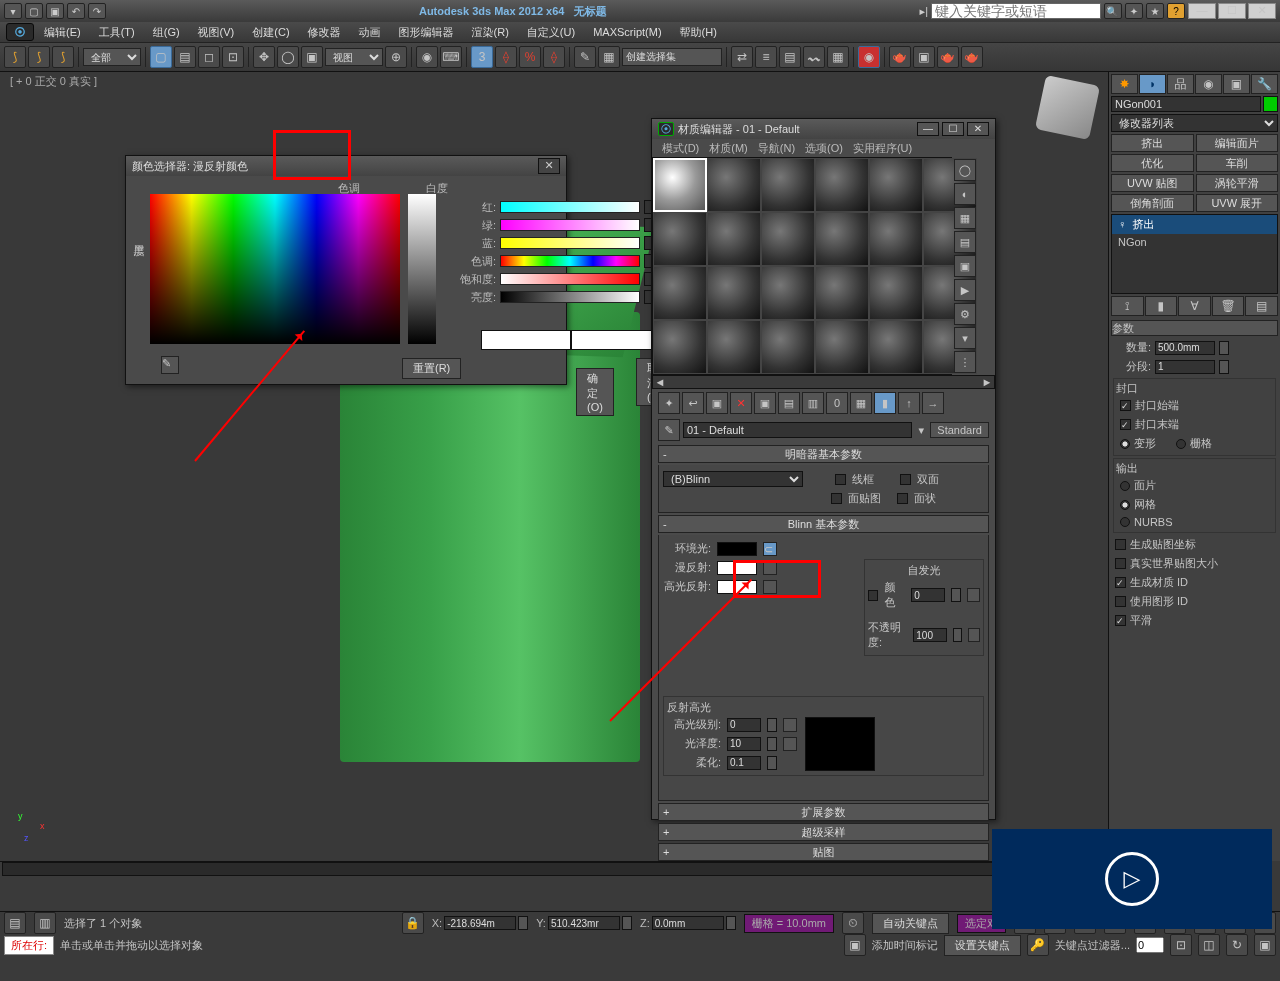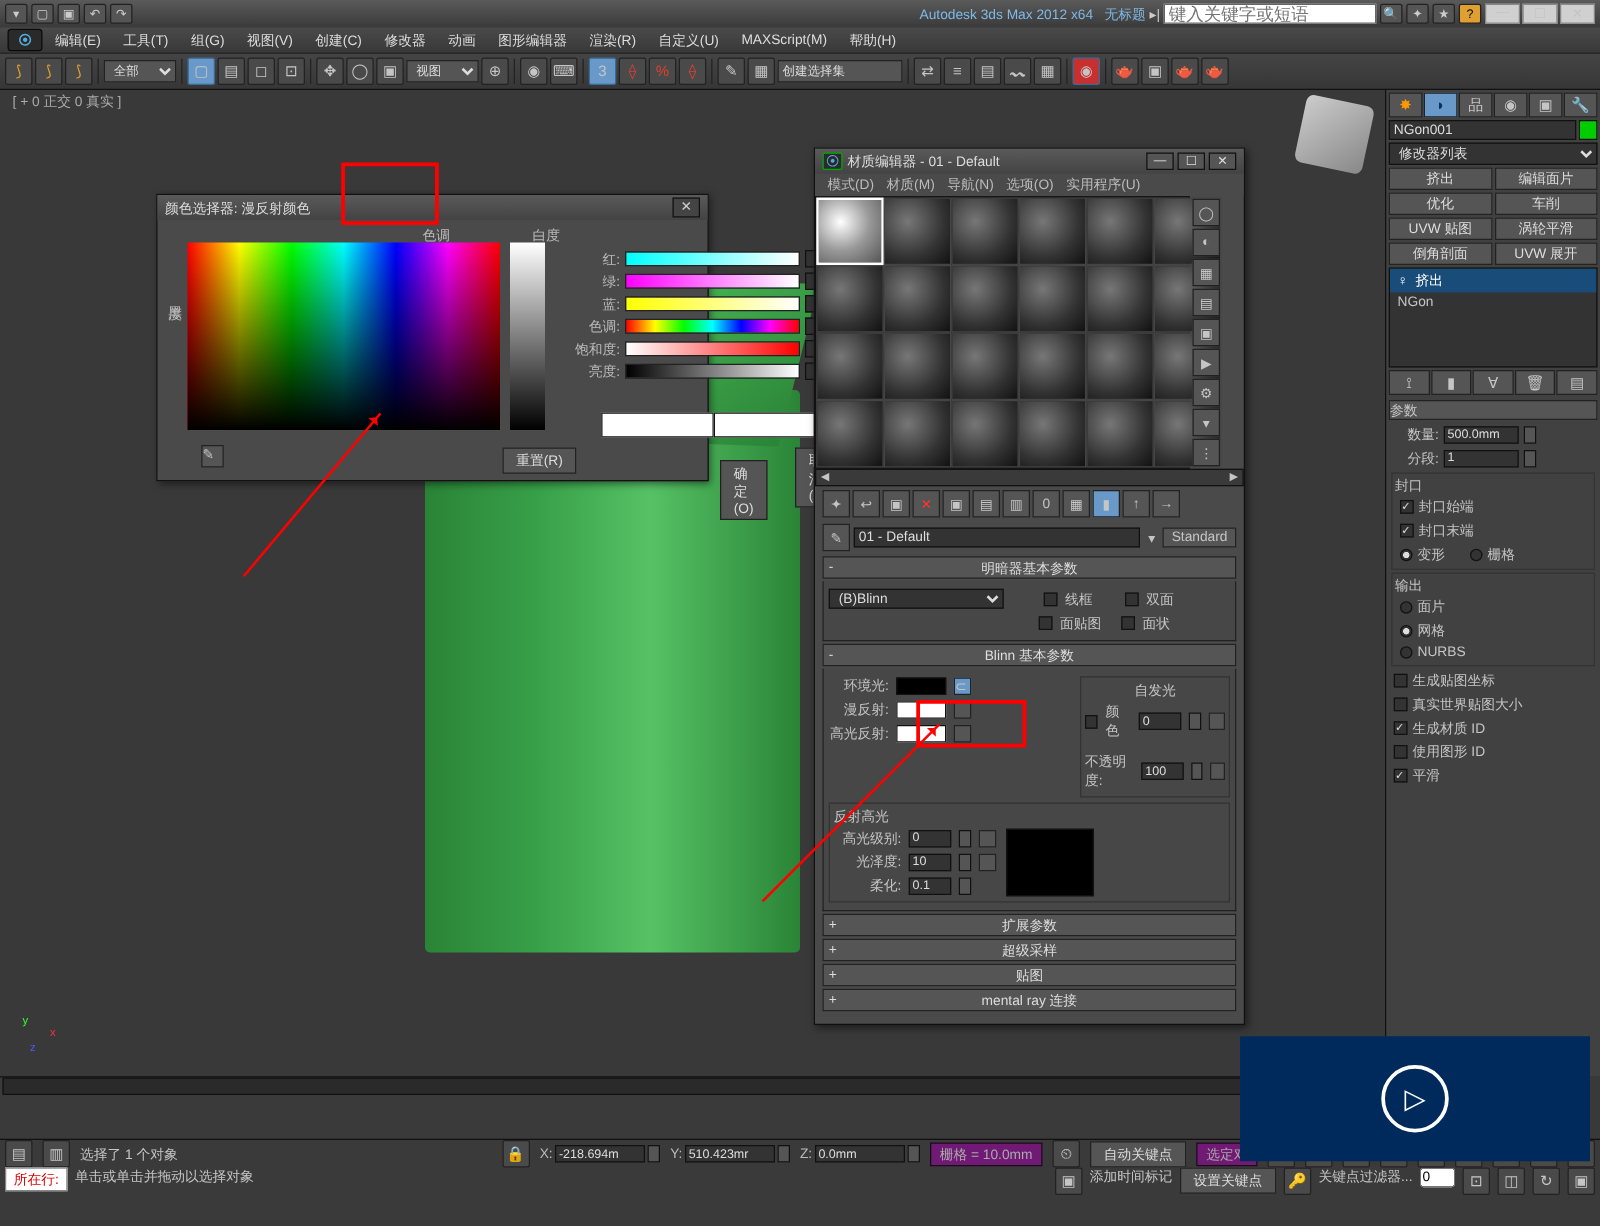--- a/index.html
+++ b/index.html
@@ -1,19 +1,19 @@
 <!DOCTYPE html>
 <html><head>
 <meta charset="utf-8">
 <style>
 *{margin:0;padding:0;box-sizing:border-box;font-family:"Microsoft YaHei",SimSun,Arial,sans-serif;font-size:11px;user-select:none}
 body{background:#393939;color:#c5c5c5;width:1280px;height:981px;overflow:hidden;position:relative}
 .titlebar{height:22px;background:linear-gradient(#5a5a5a,#3a3a3a);display:flex;align-items:center;padding:0 4px;gap:3px}
 .titlebar .tbtn{width:18px;height:16px;background:#555;border:1px solid #222;border-radius:2px;display:inline-flex;align-items:center;justify-content:center;color:#ccc;font-size:10px}
-.titlebar .title{flex:1;text-align:right;color:#7fb9e6;font-weight:normal}
+.titlebar .title{flex:1;text-align:center;color:#7fb9e6;font-weight:bold}
 .titlebar .searchbox{width:170px;height:16px;background:#fff;border:1px solid #666;color:#999;padding:0 3px;font-size:14px}
 .titlebar .winbtns{display:flex;gap:2px}
 .titlebar .winbtn{width:28px;height:16px;background:#d0d0d0;border:1px solid #888;text-align:center}
 .menubar{height:20px;background:linear-gradient(#4a4a4a,#383838);display:flex;align-items:center;padding-left:6px;gap:2px}
 .menubar .appicon{width:28px;height:18px;background:#2a2a2a;border:1px solid #0a0a0a;border-radius:3px;display:flex;align-items:center;justify-content:center;color:#5ad;font-weight:bold}
 .menubar .mitem{padding:2px 8px;color:#ddd}
 .toolbar{height:30px;background:linear-gradient(#454545,#363636);display:flex;align-items:center;padding:0 4px;gap:2px;border-top:1px solid #222;border-bottom:1px solid #111}
 .tbicon{width:22px;height:22px;background:#4a4a4a;border:1px solid #222;border-radius:2px;display:inline-flex;align-items:center;justify-content:center;font-size:12px}
 .tbicon.sel{background:#6899c8;border-color:#3a6a99}
 .tbsep{width:1px;height:20px;background:#222;margin:0 2px}
@@ -46,21 +46,21 @@
 .swatch-new{position:absolute;left:445px;top:154px;width:90px;height:20px;background:#fff;border:1px solid #111}
 .resetbtn{position:absolute;left:276px;top:182px}
 .okbtn{position:absolute;left:450px;top:192px}
 .cxbtn{position:absolute;left:510px;top:182px}
 .pbtn{padding:2px 10px;background:#555;border:1px solid #222;color:#ddd}
 .eyedrop{position:absolute;left:35px;top:180px;width:18px;height:18px;background:#555;border:1px solid #222}
 .redbox1{position:absolute;left:273px;top:130px;width:78px;height:50px;border:3px solid #ff0000}
 
 .mateditor{left:651px;top:118px;width:345px;height:702px}
 .mateditor .dlgtitle .wb{width:22px;height:14px;background:#555;border:1px solid #111;margin-left:3px;text-align:center;font-size:10px}
-.matmenu{height:18px;background:#4a4a4a;display:flex;gap:2px;padding:0 6px;align-items:flex-start}
+.matmenu{height:18px;background:#4a4a4a;display:flex;gap:2px;padding:0 6px;align-items:flex-end}
 .matmenu span{color:#bbb;padding:1px 4px}
 .slots{display:flex}
 .slotgrid{width:300px;display:grid;grid-template-columns:repeat(6,1fr);border:1px solid #111;background:#222}
 .slot{aspect-ratio:1;background:radial-gradient(circle at 35% 35%,#777,#333 60%,#111);border:1px solid #444}
 .slot.sel{border:2px solid #fff;background:radial-gradient(circle at 35% 35%,#fff,#999 50%,#555)}
 .matside{width:28px;display:flex;flex-direction:column;gap:2px;padding:2px}
 .mbtn{width:22px;height:22px;background:#555;border:1px solid #222;display:flex;align-items:center;justify-content:center;font-size:11px}
 .matscroll{height:14px;background:#3a3a3a;border:1px solid #111;display:flex;align-items:center}
 .matscroll .ar{width:14px;text-align:center}
 .mattoolrow{display:flex;gap:2px;padding:3px 6px;align-items:center}
@@ -72,21 +72,21 @@
 .rollbody{margin:0 6px;padding:4px;border-left:1px solid #222;border-right:1px solid #222;border-bottom:1px solid #222;background:#474747}
 .chk{width:11px;height:11px;border:1px solid #111;background:#333;display:inline-block;vertical-align:middle}
 .chk.on::after{content:"✓";font-size:9px;color:#ddd;position:relative;top:-2px}
 .shaderow,.prow{display:flex;align-items:center;gap:6px;padding:2px 0}
 .shadesel{width:140px;height:16px;background:#333;border:1px solid #111;color:#ddd;padding:0 3px}
 .swatch{width:40px;height:14px;background:#fff;border:1px solid #111}
 .swatch.blk{background:#000}
 .numbox{width:34px;height:14px;background:#333;border:1px solid #111;color:#ddd;text-align:left;padding:0 2px;font-size:10px}
 .spin2{width:10px;height:14px;background:#555;border:1px solid #111}
 .mapbtn{width:14px;height:14px;background:#555;border:1px solid #222}
-.fset{border:1px solid #333;padding:3px;margin:2px 0}
+.fset{border:1px solid #333;padding:3px;margin:20px 0}
 .redbox2{position:absolute;left:733px;top:560px;width:88px;height:38px;border:3px solid #ff0000}
 
 .rpanel{position:absolute;right:0;top:72px;width:172px;bottom:120px;background:#414141;border-left:1px solid #111;padding:2px;overflow:hidden}
 .rtabrow{display:flex;gap:1px;height:20px;margin-bottom:2px}
 .rtab{flex:1;background:#555;border:1px solid #222;display:flex;align-items:center;justify-content:center;font-size:12px}
 .rname{display:flex;gap:2px;margin-bottom:2px}
 .rname input{flex:1;height:16px;background:#333;border:1px solid #111;color:#ddd;padding:0 3px}
 .rname .csw{width:16px;height:16px;background:#0c0;border:1px solid #111}
 .rsel{width:100%;height:18px;background:#333;border:1px solid #111;color:#ddd;padding:0 3px;margin-bottom:2px}
 .rbtnrow{display:flex;gap:2px;margin-bottom:2px}
@@ -103,21 +103,21 @@
 .radio{width:10px;height:10px;border-radius:50%;border:1px solid #111;background:#333;display:inline-block}
 .radio.on{background:radial-gradient(#ddd 40%,#333 50%)}
 
 .timeline{position:absolute;left:0;right:172px;bottom:70px;height:50px;background:#3a3a3a;border-top:1px solid #111}
 .timeslider{height:16px;background:#333;margin:2px;position:relative}
 .timeslider .knob{position:absolute;left:35px;top:0;width:55px;height:14px;background:#888;border:1px solid #444;text-align:center;font-size:9px}
 .timeruler{height:14px;background:#2a2a2a;margin:0 2px;position:relative;border:1px solid #111}
 .bottombar{position:absolute;left:0;right:0;bottom:0;height:70px;background:#3a3a3a;border-top:1px solid #111}
 .statusrow{display:flex;align-items:center;height:22px;padding:0 4px;gap:8px}
 .statusrow .fb{background:#701a75;border:1px solid #111;padding:1px 7px;color:#aaa}
-.promptrow{display:flex;height:22px;align-items:flex-start;padding:0 4px;gap:6px}
+.promptrow{display:flex;height:22px;align-items:center;padding:0 4px;gap:6px}
 .promptrow .pb{background:#fff;color:#000;border:1px solid #888;padding:1px 6px}
 .coord{display:flex;align-items:center;gap:2px}
 .coord .cl{color:#bbb}
 .coord .cv{width:72px;height:14px;background:#333;border:1px solid #111;color:#ddd;padding:0 2px;font-size:10px}
 .arrow{position:absolute;background:#ff0000;height:2px;transform-origin:left center}
 .arrow::after{content:"";position:absolute;right:-1px;top:-4px;border:5px solid transparent;border-left-color:#ff0000}
 .watermark{position:absolute;right:8px;bottom:52px;width:280px;height:100px;background:#002a5c;display:flex;align-items:center;justify-content:center;gap:10px}
 .watermark .logo{width:54px;height:54px;border:3px solid #fff;border-radius:50%;display:flex;align-items:center;justify-content:center;color:#fff;font-size:22px}
 .watermark .txt{color:#fff}
 .watermark .big{font-size:26px;font-weight:bold;letter-spacing:2px}

